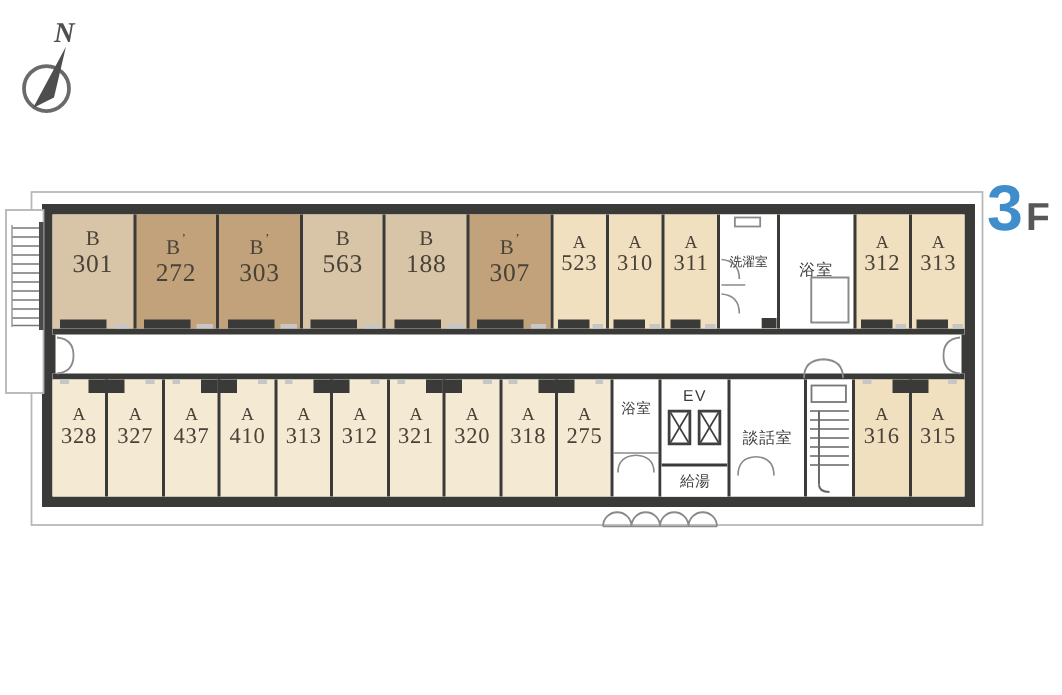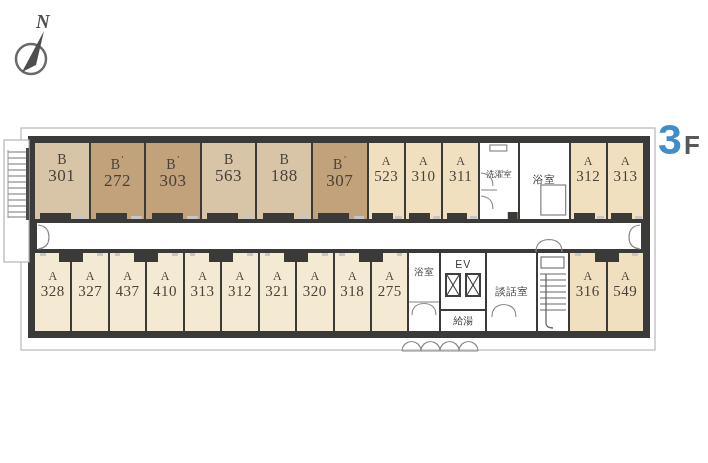--- a/index.html
+++ b/index.html
@@ -308,21 +308,21 @@
           <div class="rlabel">
             <div class="letter">A</div>
             <div class="num">316</div>
           </div>
           <div class="notch right"></div>
           <div class="bslot atleft"></div>
         </div>
         <div class="cell room bottom size-a" style="flex: 35.5 35.5 0px; background: rgb(240, 224, 192);">
           <div class="rlabel">
             <div class="letter">A</div>
-            <div class="num">549</div>
+            <div class="num">315</div>
           </div>
           <div class="notch left"></div>
           <div class="bslot atright"></div>
         </div>
       </div>
   </div>
 
   <svg class="overlay" viewBox="0 0 708 463">
     <rect x="21" y="128" width="634" height="222" fill="none" stroke="#b8b8b8" stroke-width="1.2"></rect>
     <rect x="4" y="140" width="25" height="122" fill="#ffffff" stroke="#b5b5b5" stroke-width="1.2"></rect>

